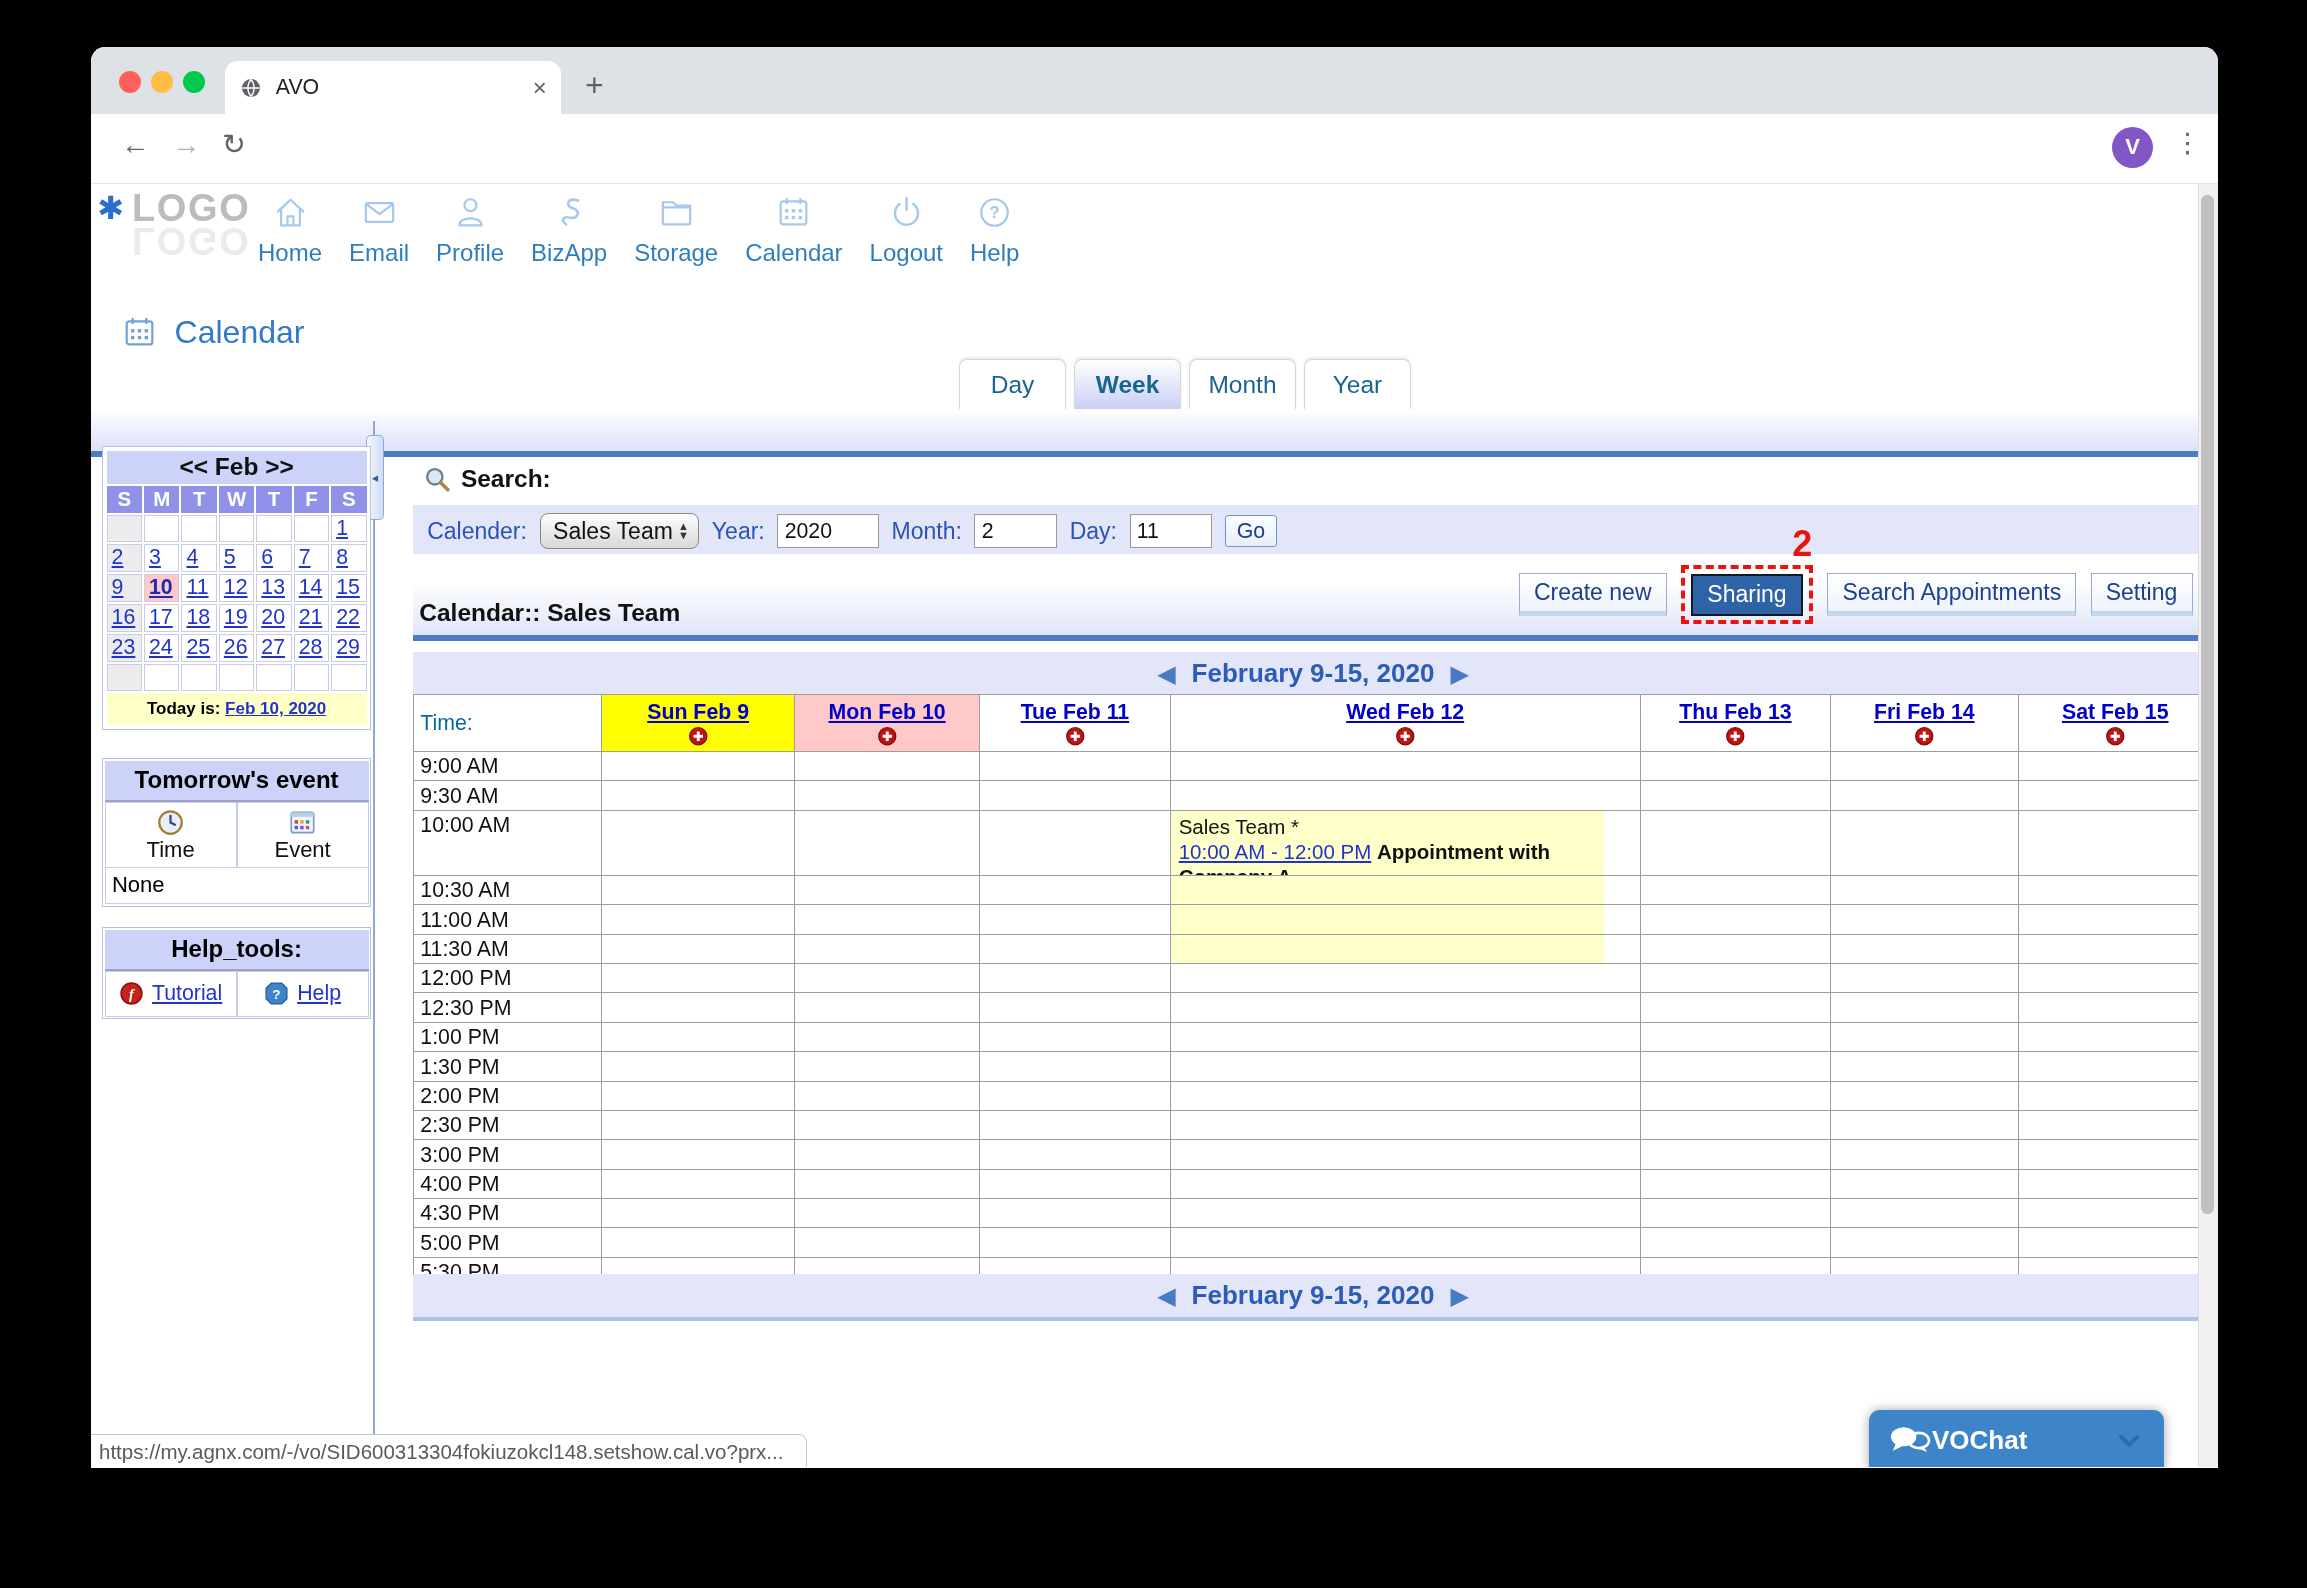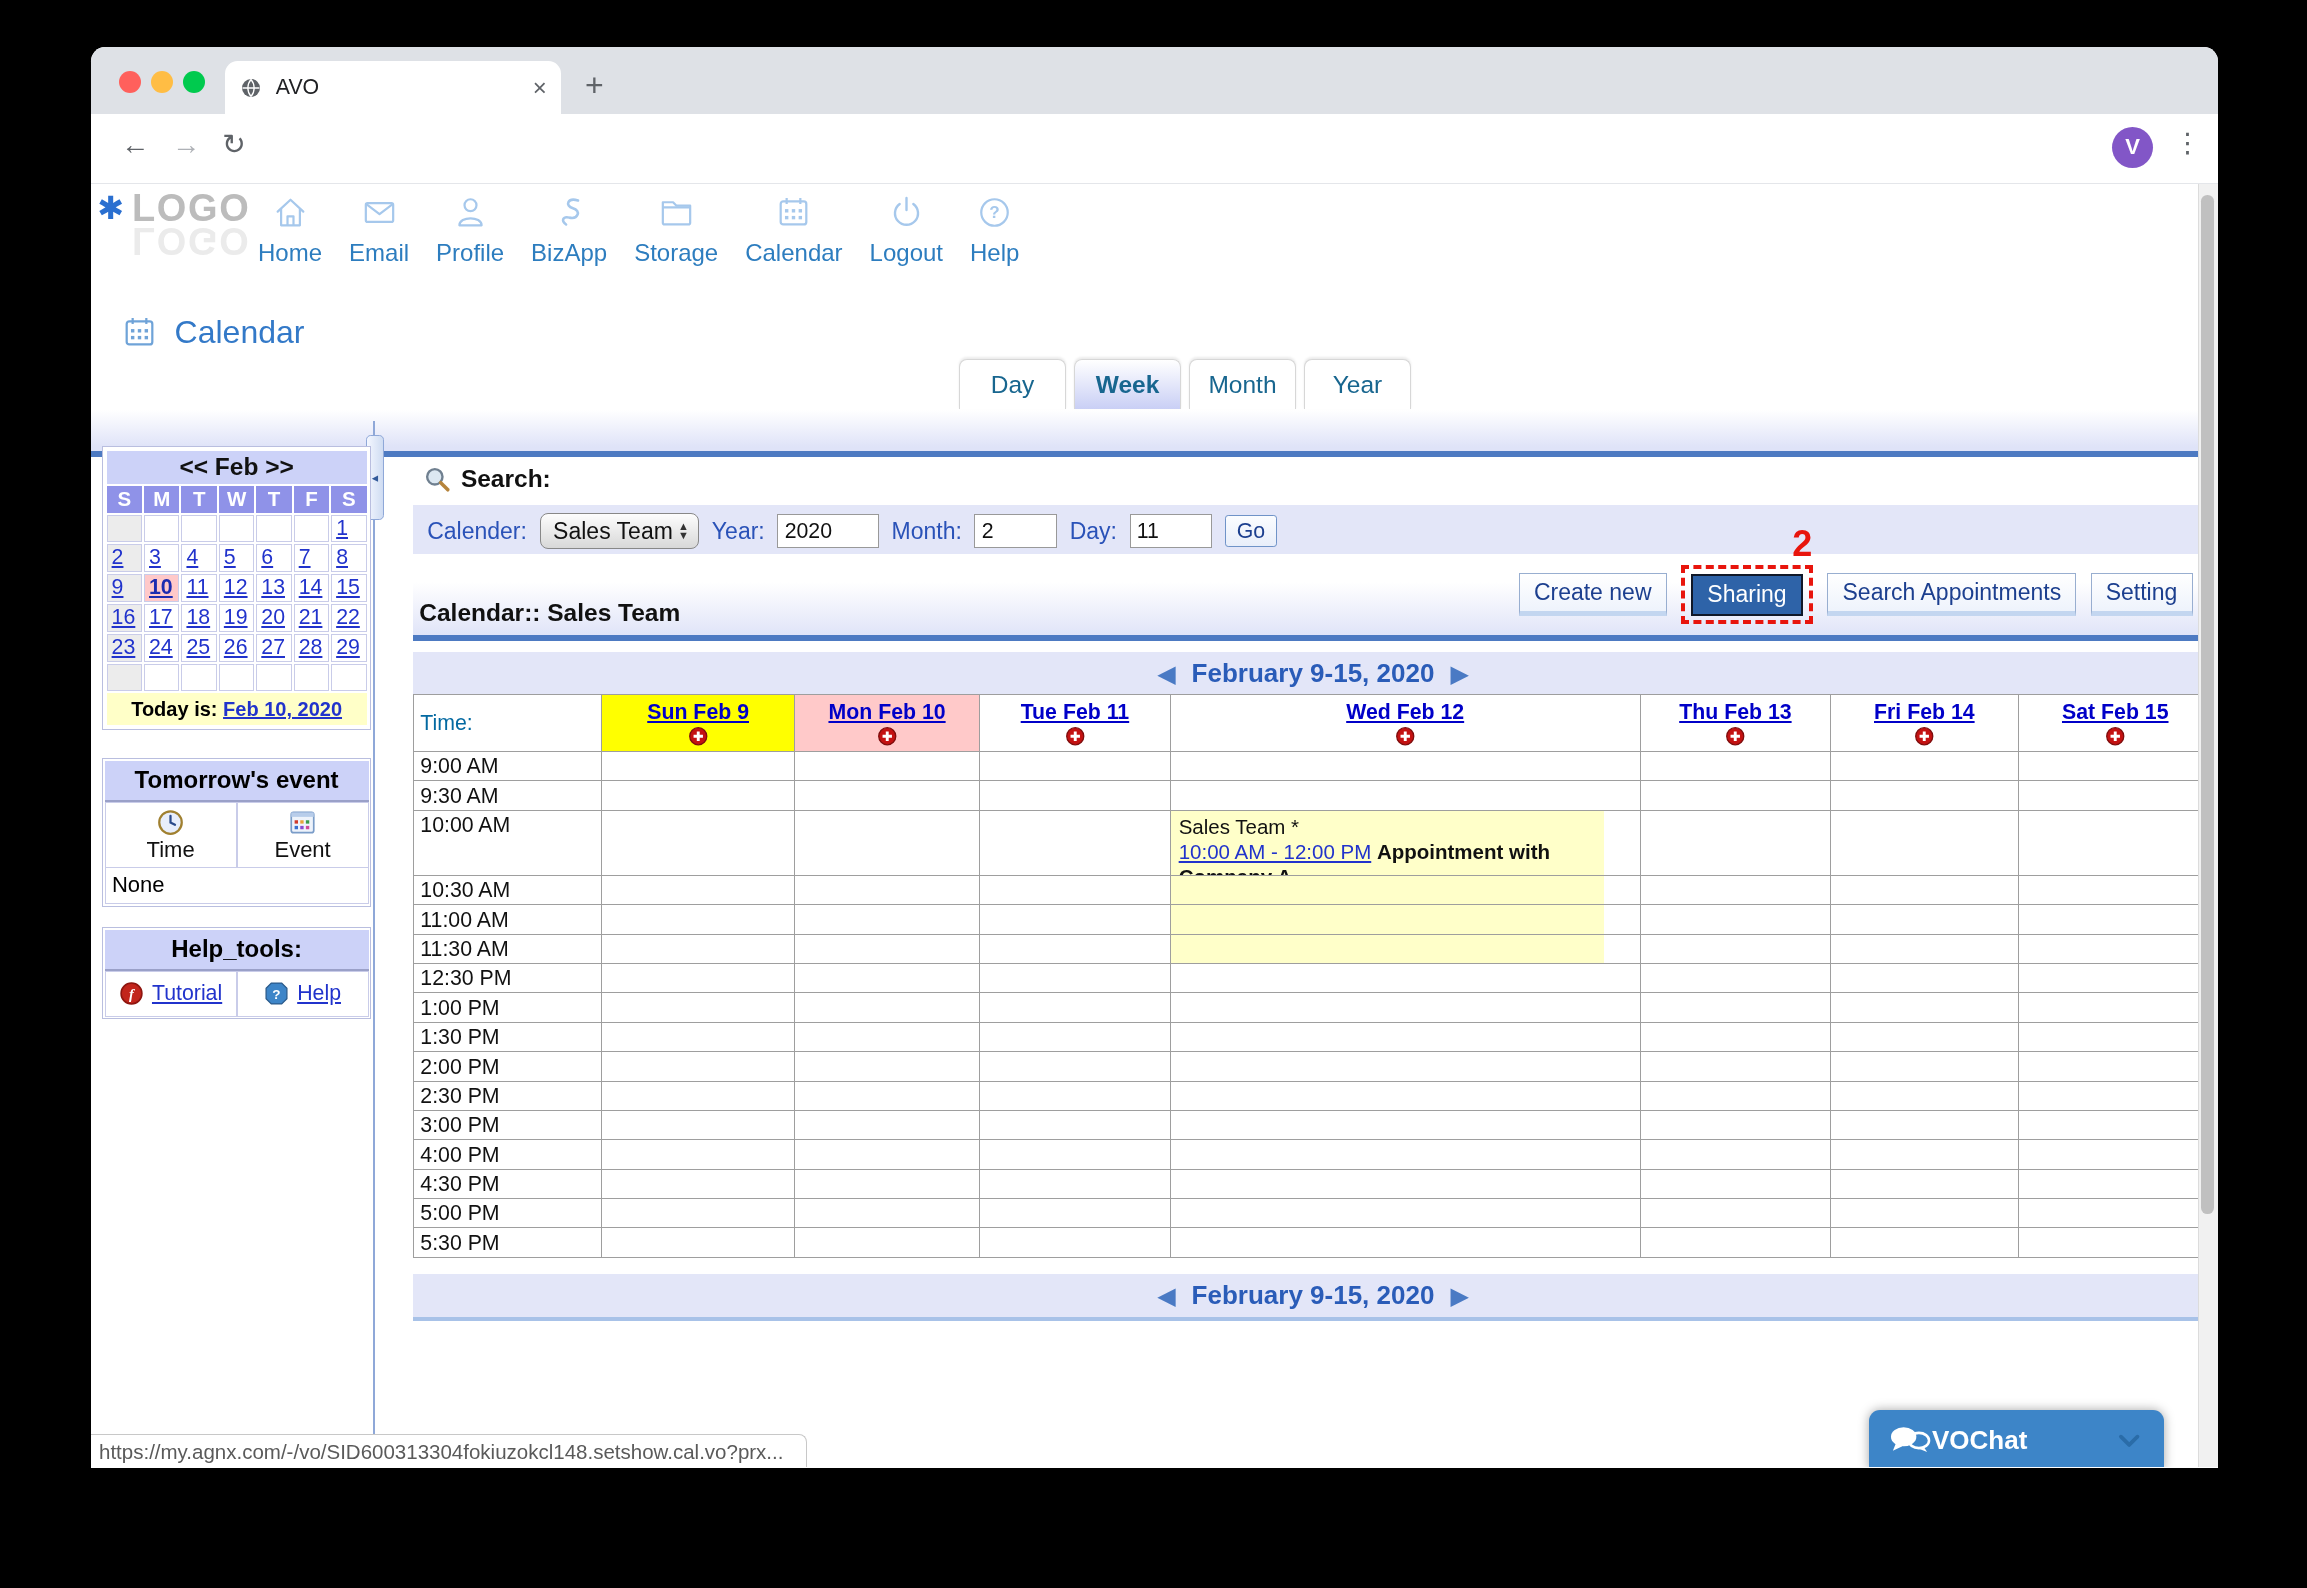--- a/index.html
+++ b/index.html
@@ -54,21 +54,21 @@
   .mcwrap{position:absolute;left:11px;top:262px;width:264px;border:1.6px solid #b9bedf;background:#fff;padding:1.6px;}
   .minical{width:100%;border-collapse:separate;border-spacing:2.4px;}
   .mc-head{background:#ccd2f8;font-size:24.5px;font-weight:bold;color:#111;text-align:center;height:33px;}
   .mc-head .arr{cursor:pointer;}
   .mc-dh{background:#8f92e8;color:#fff;font-size:20.5px;font-weight:bold;width:14.2%;height:25px;text-align:center;}
   .mc-cell{background:#fff;border:0.8px solid #c9cce9;height:25px;text-align:left;vertical-align:bottom;padding:0 0 0.8px 4px;}
   .mc-cell.sun{background:#ececec;}
   .mc-cell.todaybg{background:#ffc9c9;}
   .mc-link{font-size:21.3px;color:#2133cc;text-decoration:underline;cursor:pointer;}
   .mc-link.today{font-weight:bold;color:#1b2bb0;}
-  .mc-foot{background:#ffffc8;font-size:20px;text-align:center;height:32px;font-weight:bold;}
+  .mc-foot{background:#ffffc8;font-size:17px;text-align:center;height:32px;font-weight:bold;}
   .mc-foot a{color:#2133cc;text-decoration:underline;cursor:pointer;}
   .sbox{position:absolute;left:11px;width:264px;border:1.6px solid #b9bedf;background:#fff;padding:1.6px;}
   .sbox .hd{background:#ccd2f8;font-size:24px;font-weight:bold;text-align:center;padding:5.5px 0;border-bottom:2.4px double #9aa0c8;}
   .tmrow{display:flex;}
   .tmcell{flex:1;border:0.8px solid #c9cce9;display:flex;flex-direction:column;align-items:center;padding:6.3px 0 3.2px;}
   .tmcell svg{width:27px;height:27px;}
   .tmcell .lb{font-size:22px;color:#111;margin-top:1.6px;}
   .tmnone{border:0.8px solid #c9cce9;border-top:none;font-size:22px;padding:4.7px 6.3px;}
   .htrow{display:flex;}
   .htcell{flex:1;border:0.8px solid #c9cce9;display:flex;align-items:center;justify-content:center;gap:8px;padding:9.5px 0;}
@@ -555,20 +555,30 @@
               <td class="slot"></td>
               <td class="slot"></td>
               <td class="slot ev">
                 <div class="evstrip"></div>
               </td>
               <td class="slot"></td>
               <td class="slot"></td>
               <td class="slot"></td>
             </tr>
             <tr>
+              <th class="timecell">12:00 PM</th>
+              <td class="slot"></td>
+              <td class="slot"></td>
+              <td class="slot"></td>
+              <td class="slot"></td>
+              <td class="slot"></td>
+              <td class="slot"></td>
+              <td class="slot"></td>
+            </tr>
+            <tr>
               <th class="timecell">12:30 PM</th>
               <td class="slot"></td>
               <td class="slot"></td>
               <td class="slot"></td>
               <td class="slot"></td>
               <td class="slot"></td>
               <td class="slot"></td>
               <td class="slot"></td>
             </tr>
             <tr>

